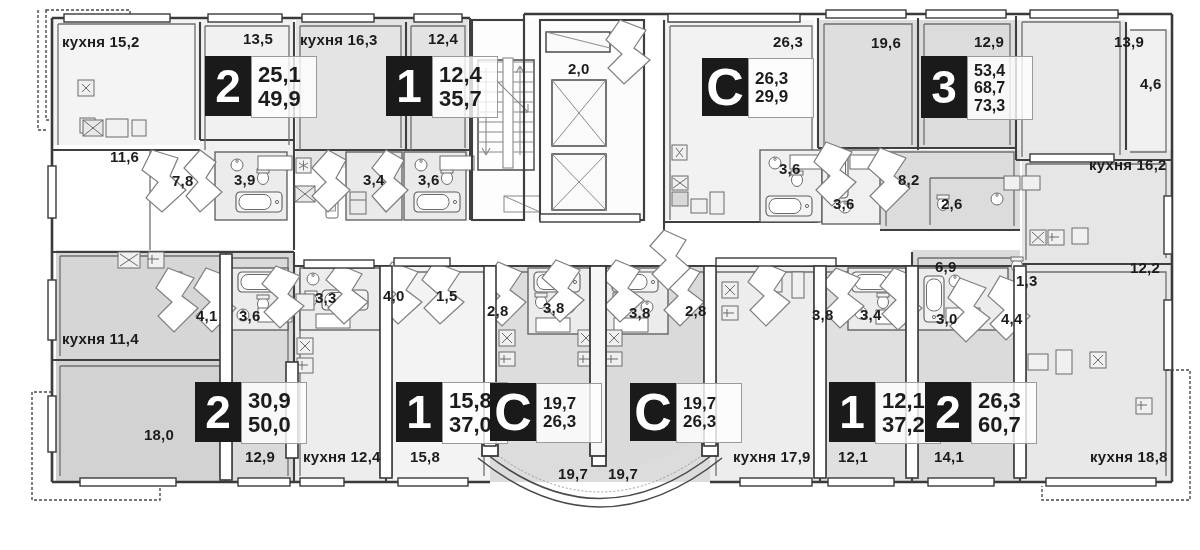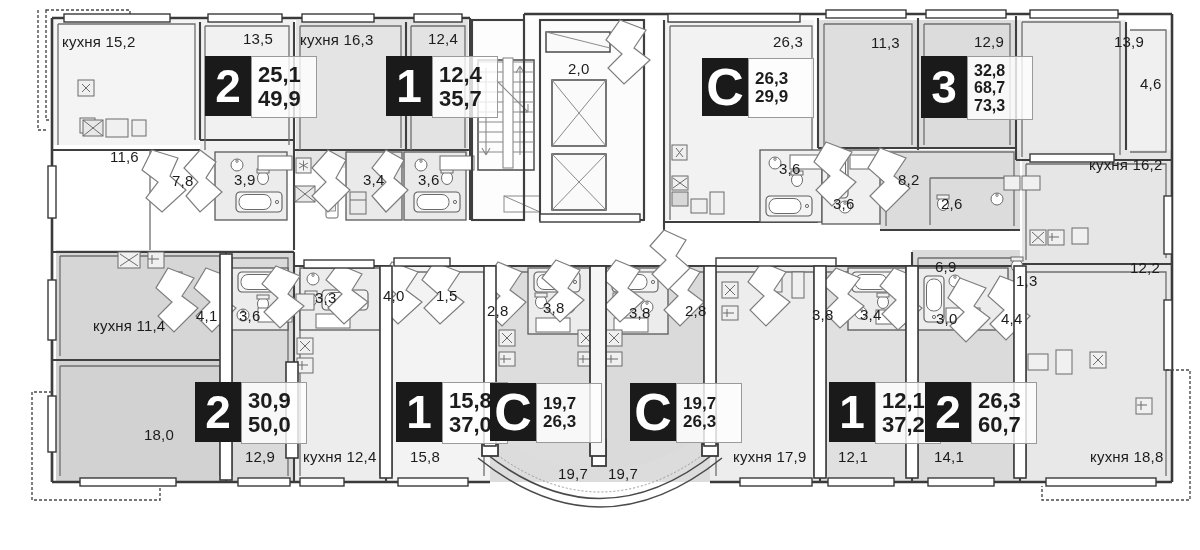--- a/index.html
+++ b/index.html
@@ -1,21 +1,21 @@
 <!DOCTYPE html>
 <html><head>
 <meta charset="utf-8">
 <style>
   html,body{margin:0;padding:0;background:#ffffff;}
   body{width:1200px;height:550px;overflow:hidden;
        font-family:"Liberation Sans","DejaVu Sans",sans-serif;}
   #plan{position:relative;width:1200px;height:550px;background:#fff;}
   svg.layer{position:absolute;left:0;top:0;width:1200px;height:550px;}
   
-  .lbl{position:absolute;color:#1c1c1c;font-size:15px;font-weight:400;
+  .lbl{position:absolute;color:#1c1c1c;font-size:15px;font-weight:700;
        letter-spacing:.2px;white-space:nowrap;line-height:1;}
   
   .badge{position:absolute;display:flex;align-items:stretch;}
   .badge .sq{background:#1a1a1a;color:#fff;display:flex;align-items:center;
              justify-content:center;font-weight:700;}
   .badge .areas{border:1px solid #9a9a9a;background:rgba(255,255,255,.80);
                 display:flex;flex-direction:column;justify-content:center;
                 align-items:flex-start;padding:0 6px 0 6px;color:#1c1c1c;
                 font-weight:700;line-height:1.08;}
   .badge.b2 .sq{width:46px;height:60px;font-size:46px;}
@@ -481,38 +481,38 @@
     </g>
   </svg>
 
   <div id="labels">
       <div class="lbl" style="left: 62px; top: 34px;">кухня 15,2</div>
       <div class="lbl" style="left: 243px; top: 31px;">13,5</div>
       <div class="lbl" style="left: 300px; top: 32px;">кухня 16,3</div>
       <div class="lbl" style="left: 428px; top: 31px;">12,4</div>
       <div class="lbl" style="left: 568px; top: 61px;">2,0</div>
       <div class="lbl" style="left: 773px; top: 34px;">26,3</div>
-      <div class="lbl" style="left: 871px; top: 35px;">11,3</div>
+      <div class="lbl" style="left: 871px; top: 35px;">19,6</div>
       <div class="lbl" style="left: 974px; top: 34px;">12,9</div>
       <div class="lbl" style="left: 1081px; top: 34px; margin-left: 33px;">13,9</div>
       <div class="lbl" style="left: 1140px; top: 76px;">4,6</div>
       <div class="lbl" style="left: 110px; top: 149px;">11,6</div>
       <div class="lbl" style="left: 172px; top: 173px;">7,8</div>
       <div class="lbl" style="left: 234px; top: 172px;">3,9</div>
       <div class="lbl" style="left: 363px; top: 172px;">3,4</div>
       <div class="lbl" style="left: 418px; top: 172px;">3,6</div>
       <div class="lbl" style="left: 779px; top: 161px;">3,6</div>
       <div class="lbl" style="left: 833px; top: 196px;">3,6</div>
       <div class="lbl" style="left: 898px; top: 172px;">8,2</div>
       <div class="lbl" style="left: 941px; top: 196px;">2,6</div>
       <div class="lbl" style="left: 1089px; top: 157px;">кухня 16,2</div>
       <div class="lbl" style="left: 935px; top: 259px;">6,9</div>
       <div class="lbl" style="left: 1016px; top: 273px;">1,3</div>
       <div class="lbl" style="left: 1130px; top: 260px;">12,2</div>
-      <div class="lbl" style="left: 62px; top: 318px; margin-left: 31px;">кухня 11,4</div>
+      <div class="lbl" style="left: 62px; top: 331px;">кухня 11,4</div>
       <div class="lbl" style="left: 196px; top: 308px;">4,1</div>
       <div class="lbl" style="left: 239px; top: 308px;">3,6</div>
       <div class="lbl" style="left: 315px; top: 290px;">3,3</div>
       <div class="lbl" style="left: 383px; top: 288px;">4,0</div>
       <div class="lbl" style="left: 436px; top: 288px;">1,5</div>
       <div class="lbl" style="left: 487px; top: 303px;">2,8</div>
       <div class="lbl" style="left: 543px; top: 300px;">3,8</div>
       <div class="lbl" style="left: 629px; top: 305px;">3,8</div>
       <div class="lbl" style="left: 685px; top: 303px;">2,8</div>
       <div class="lbl" style="left: 812px; top: 307px;">3,8</div>
@@ -548,21 +548,21 @@
       <div class="badge bc" style="left: 702px; top: 58px;">
         <div class="sq">C</div>
         <div class="areas">
           <span>26,3</span>
           <span>29,9</span>
         </div>
       </div>
       <div class="badge b3" style="left: 921px; top: 56px;">
         <div class="sq">3</div>
         <div class="areas">
-          <span>32,8</span>
+          <span>53,4</span>
           <span>68,7</span>
           <span>73,3</span>
         </div>
       </div>
       <div class="badge b2" style="left: 195px; top: 382px;">
         <div class="sq">2</div>
         <div class="areas">
           <span>30,9</span>
           <span>50,0</span>
         </div>

